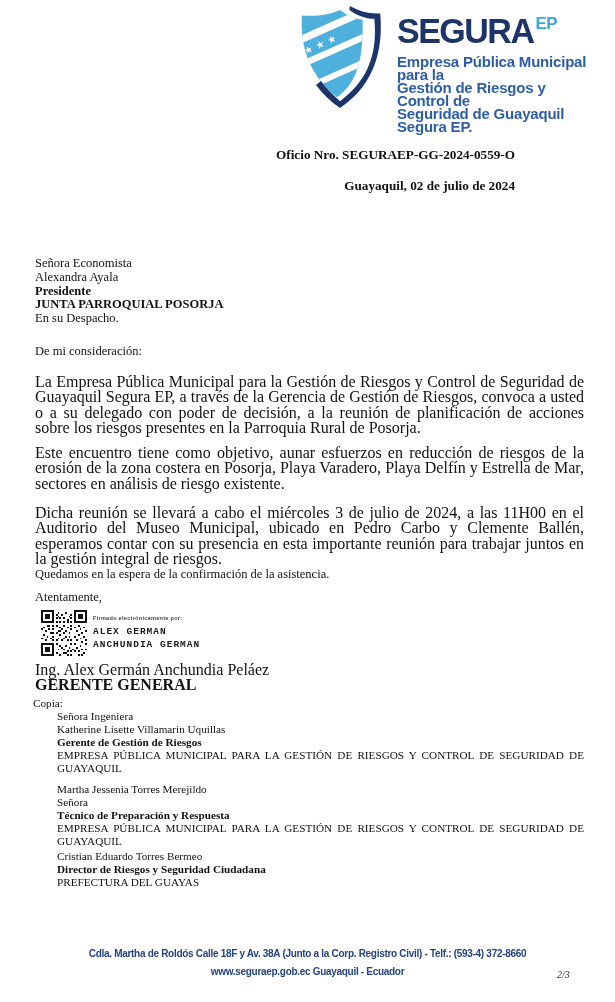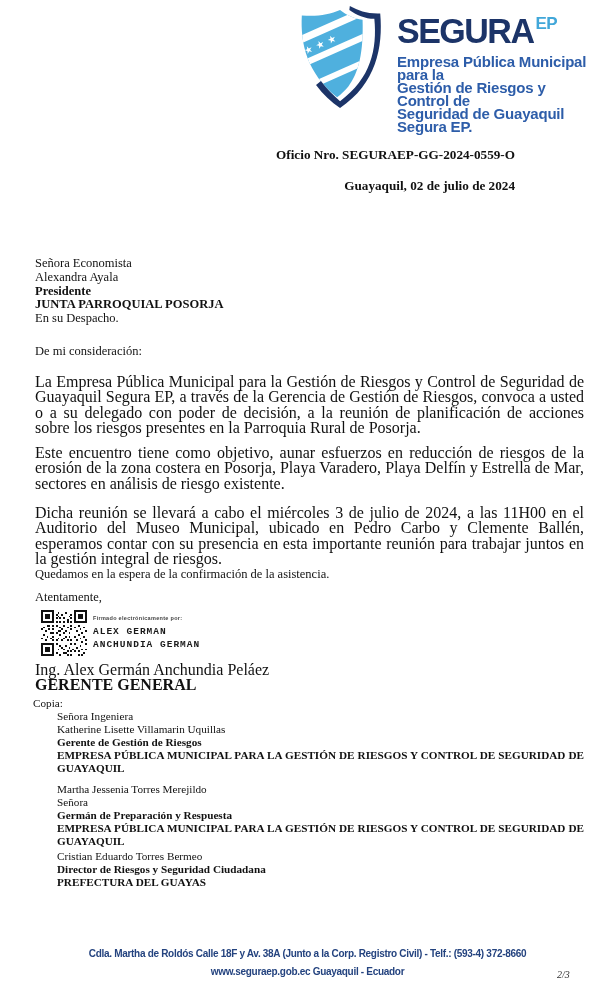--- a/index.html
+++ b/index.html
@@ -120,21 +120,21 @@
   .copy-entry {
     position: absolute;
     left: 57px;
     width: 527px;
     font-size: 11.2px;
     line-height: 13.1px;
   }
   .ce1 { top: 710px; }
   .ce2 { top: 783px; }
   .ce3 { top: 850px; }
-  .copy-org { font-weight: bold; text-align: justify; }
+  .copy-org { font-weight: normal; text-align: justify; }
 
   
   .footer {
     position: absolute;
     top: 945px;
     left: 0;
     width: 100%;
     text-align: center;
     font-family: "Liberation Sans", sans-serif;
     font-weight: bold;
@@ -260,21 +260,21 @@
   <div class="copy-entry ce1">
     <div>Señora Ingeniera</div>
     <div>Katherine Lisette Villamarin Uquillas</div>
     <div class="bold">Gerente de Gestión de Riesgos</div>
     <div class="copy-org">EMPRESA PÚBLICA MUNICIPAL PARA LA GESTIÓN DE RIESGOS Y CONTROL DE SEGURIDAD DE GUAYAQUIL</div>
   </div>
 
   <div class="copy-entry ce2">
     <div>Martha Jessenia Torres Merejildo</div>
     <div>Señora</div>
-    <div class="bold">Germán de Preparación y Respuesta</div>
+    <div class="bold">Técnico de Preparación y Respuesta</div>
     <div class="copy-org">EMPRESA PÚBLICA MUNICIPAL PARA LA GESTIÓN DE RIESGOS Y CONTROL DE SEGURIDAD DE GUAYAQUIL</div>
   </div>
 
   <div class="copy-entry ce3">
     <div>Cristian Eduardo Torres Bermeo</div>
     <div class="bold">Director de Riesgos y Seguridad Ciudadana</div>
     <div class="copy-org">PREFECTURA DEL GUAYAS</div>
   </div>
 
   <div class="footer">

